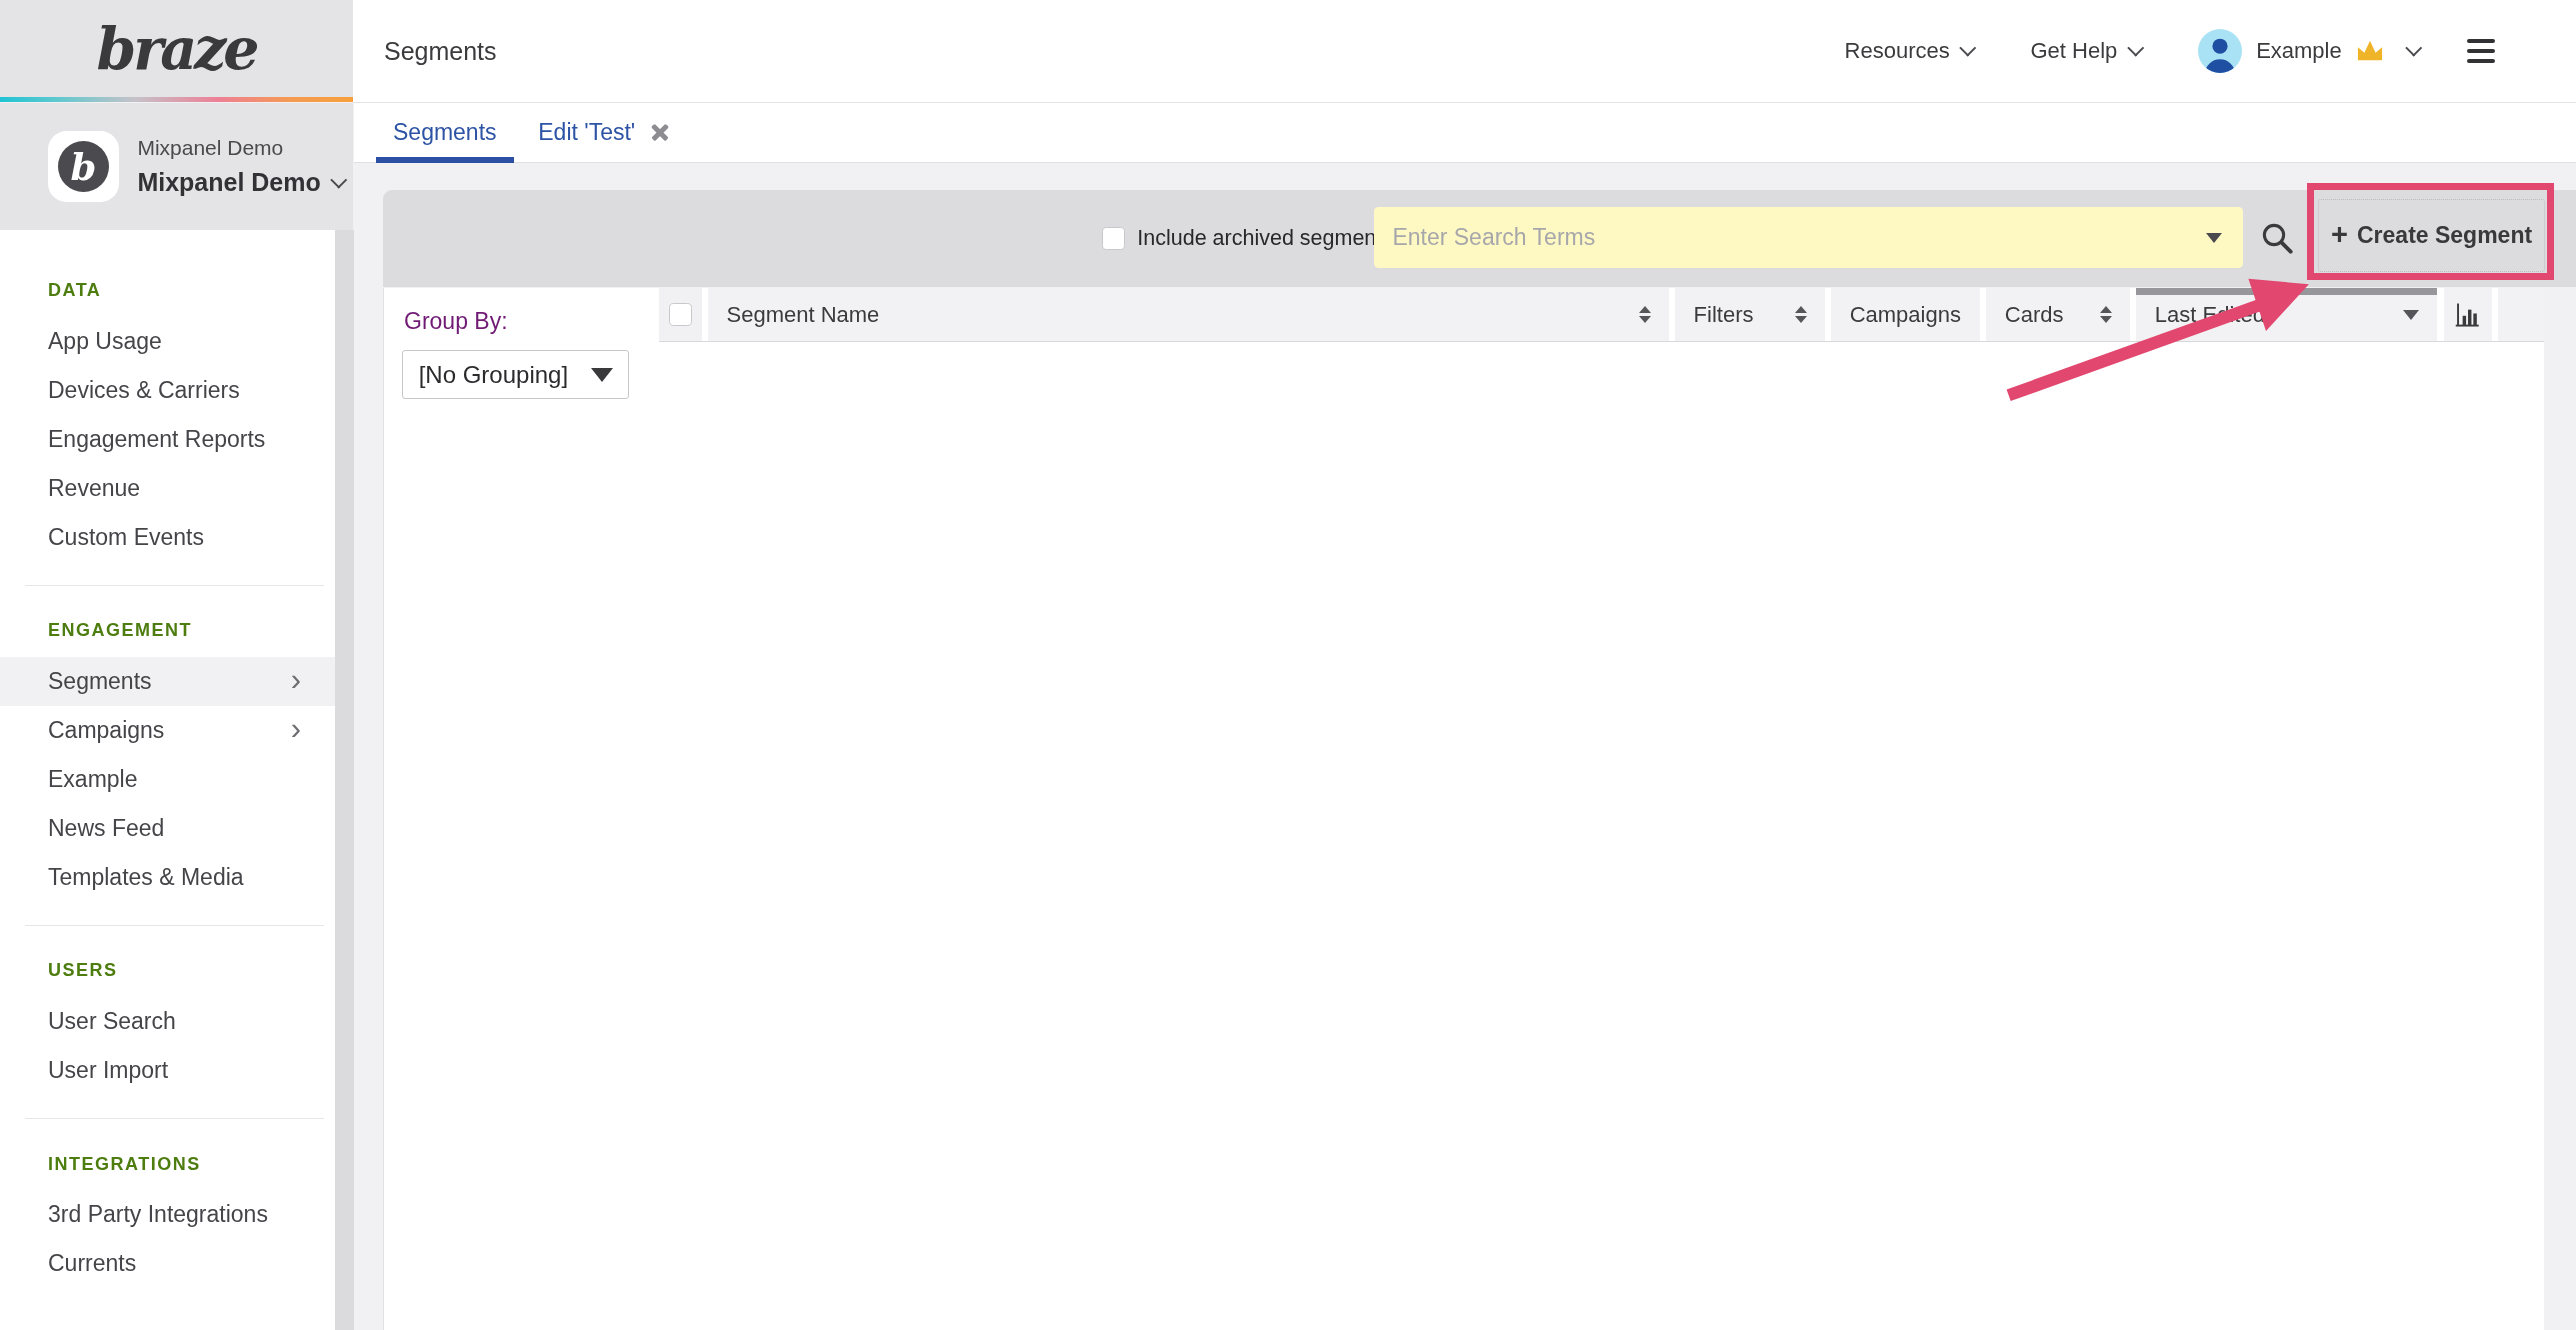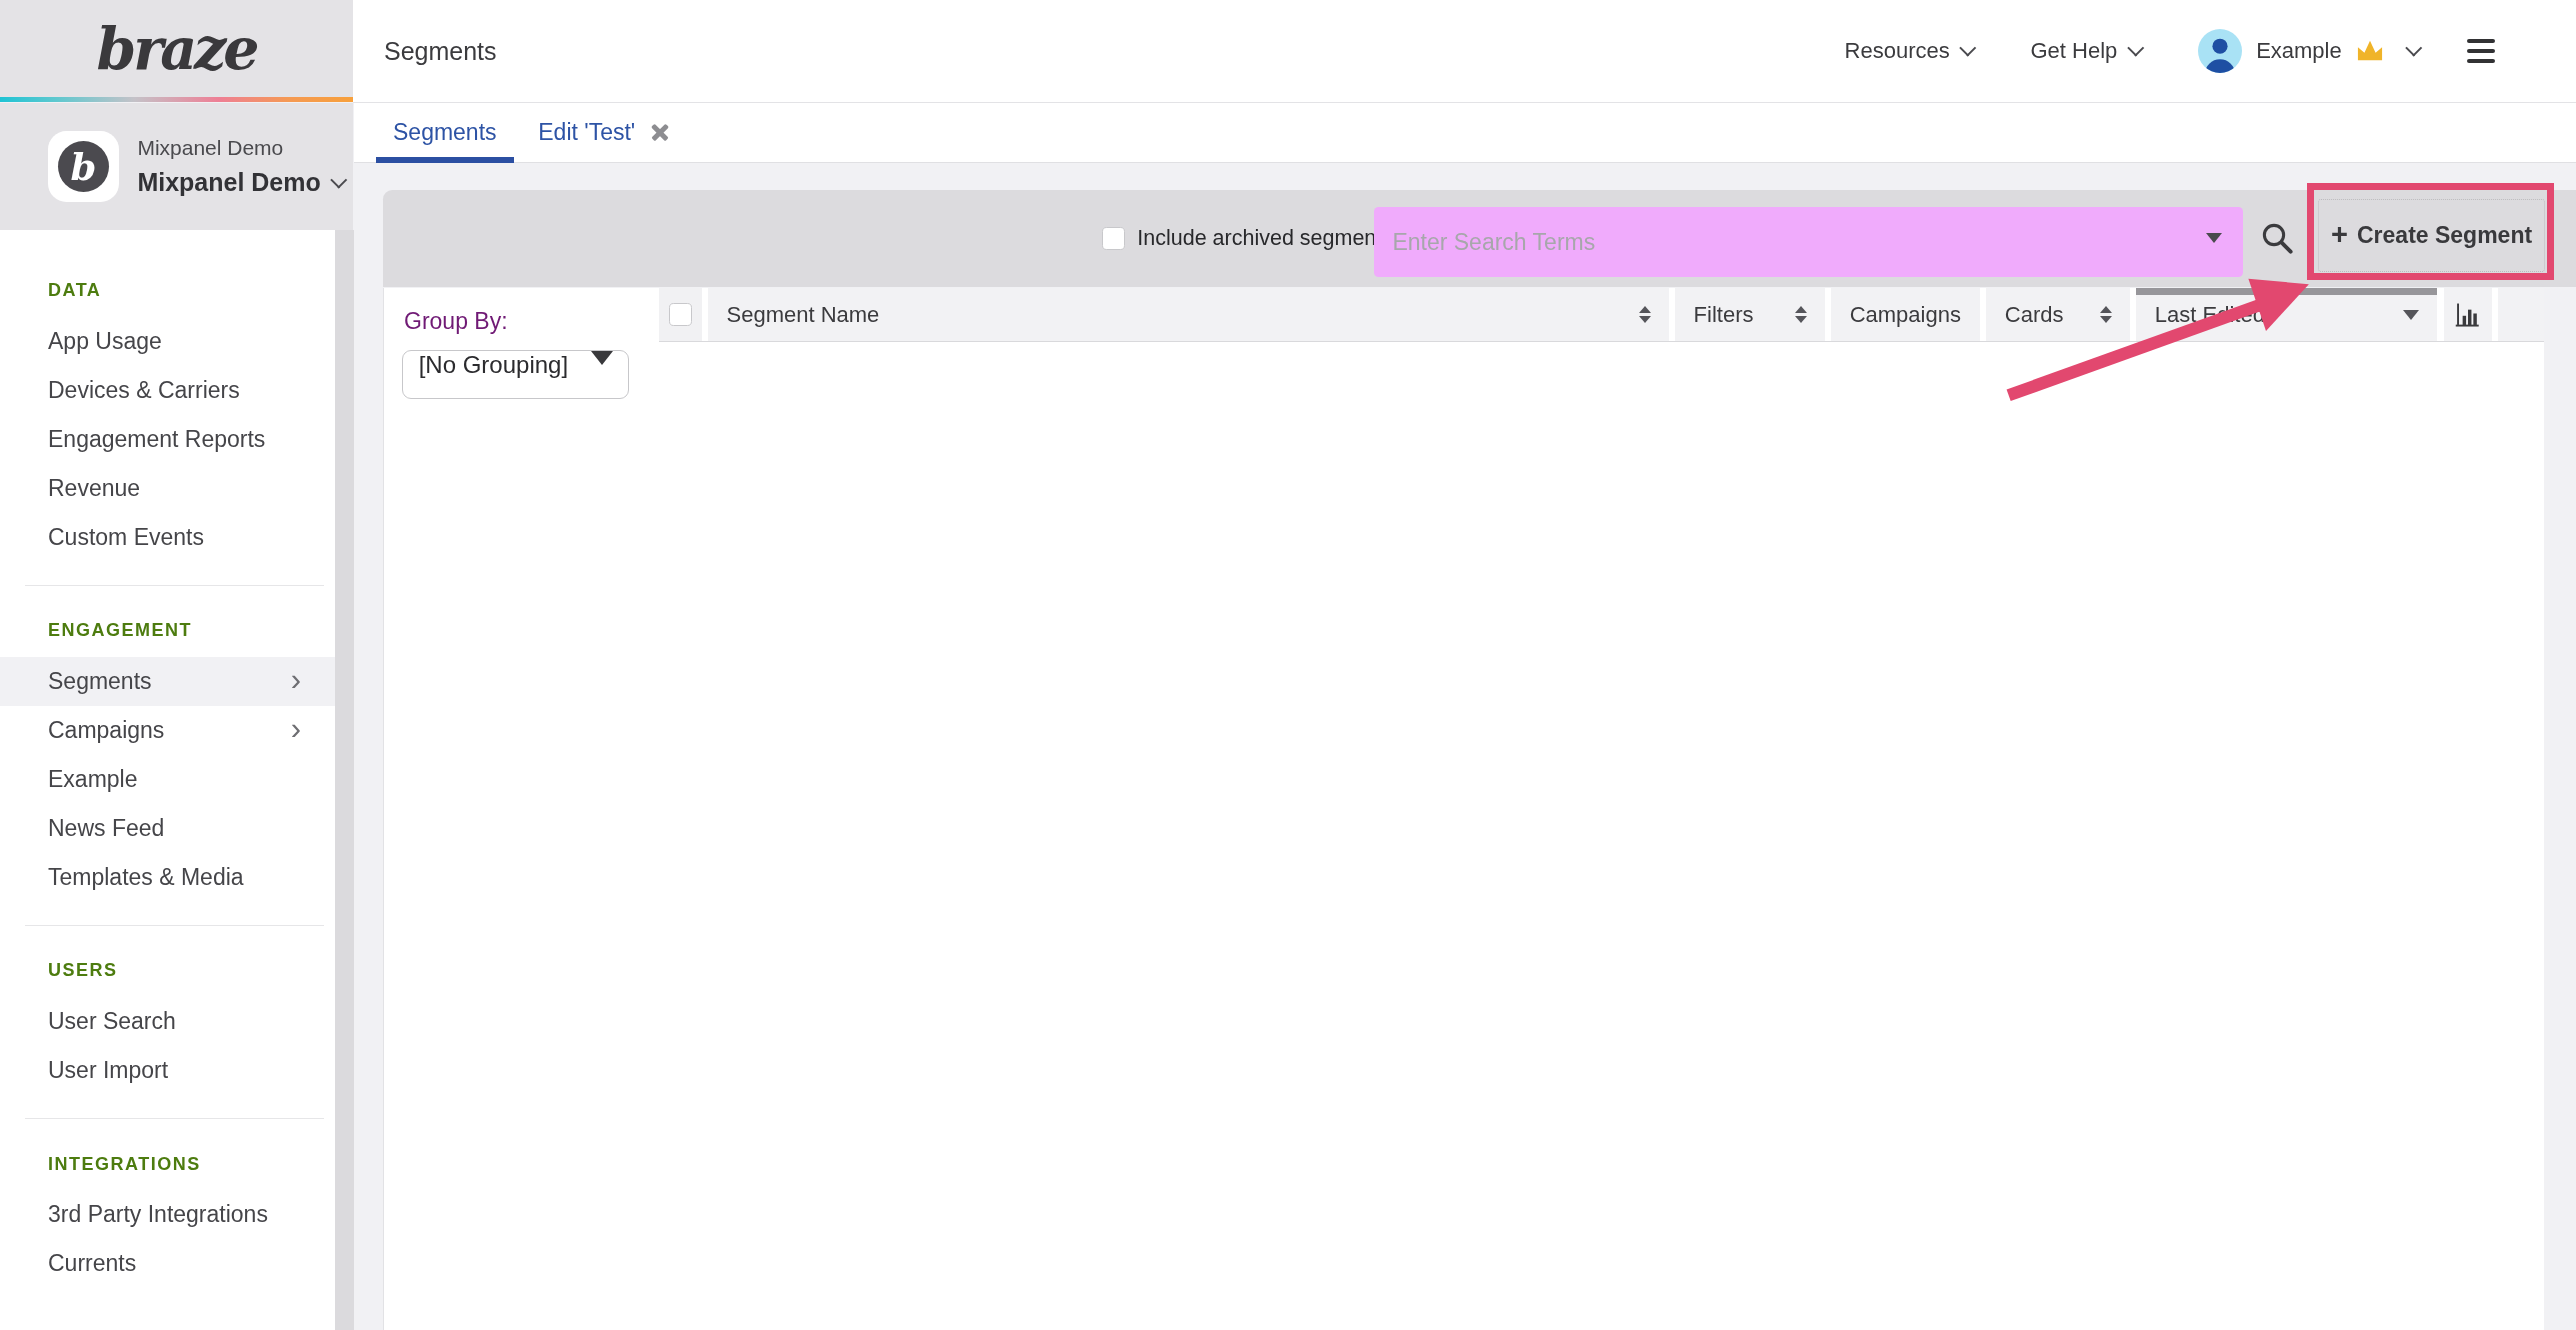--- a/index.html
+++ b/index.html
@@ -73,40 +73,40 @@
   .tab-close i:first-child { transform:rotate(45deg); }
   .tab-close i:last-child  { transform:rotate(-45deg); }
 
   
   .toolbar { position:absolute; left:29px; top:87px; right:0; height:97px;
     background:#dcdbde; border-top-left-radius:9.2px; }
   .archived { position:absolute; left:719px; top:0; height:100%; display:flex; align-items:center; }
   .checkbox { width:23px; height:23px; background:#fff; border:1.5px solid #c8c8cb;
     border-radius:4.6px; margin-right:12.3px; cursor:pointer; flex:none; }
   .archived-label { font-size:21.5px; color:#28282b; }
-  .searchbox { position:absolute; left:991px; top:17px; width:869px; height:70px;
-    background:#f0abfc; border-radius:4.6px; }
+  .searchbox { position:absolute; left:991px; top:17px; width:869px; height:61px;
+    background:#fef9c3; border-radius:4.6px; }
   .searchbox input { width:100%; height:100%; border:0; outline:0; background:transparent;
     font-size:23px; color:#3b3b3e; padding:0 58px 0 18.4px; font-family:inherit; }
   .searchbox input::placeholder { color:#a7a7ab; }
   .search-caret { position:absolute; right:21.5px; top:26px; width:0; height:0; cursor:pointer;
     border-left:8.4px solid transparent; border-right:8.4px solid transparent; border-top:10.7px solid #4a4a4e; }
   .search-icon { position:absolute; left:1877px; top:31px; width:35px; height:35px; cursor:pointer; }
   .create-btn { position:absolute; left:1935px; top:9.2px; width:227px; height:73px;
     background:#dcdbde; border:1.5px dotted #bbbabe; border-radius:3.1px;
     display:flex; align-items:center; justify-content:center;
     font-size:23px; font-weight:bold; color:#39393c; font-family:inherit; cursor:pointer; }
   .plus { font-size:29px; font-weight:bold; margin-right:9.2px; margin-top:-3.1px; }
 
   
   .groupby { position:absolute; left:29px; top:185px; width:264px; bottom:0;
     background:#fff; border-left:0.8px solid #e2e2e5; }
   .groupby-label { font-size:23px; color:#701a75; margin:20px 0 0 20px; }
   .groupby-select { margin:15.3px 0 0 18.4px; width:227px; height:49px; border:1.5px solid #c7c7ca;
-    border-radius:9px; background:#fff; display:flex; align-items:flex-start;
+    border-radius:3px; background:#fff; display:flex; align-items:center;
     font-size:24px; color:#2b2b2e; padding:0 15.3px; cursor:pointer; }
   .sel-caret { margin-left:auto; width:0; height:0;
     border-left:11.5px solid transparent; border-right:11.5px solid transparent; border-top:14.6px solid #39393c; }
 
   
   .table { position:absolute; left:293px; top:185px; right:32px; bottom:0; background:#fff; }
   .thead { position:absolute; left:0; top:0; right:0; height:54px; display:flex; gap:6.1px;
     border-bottom:1.5px solid #d9d9dc; background:#fff;margin-left:12px; }
   .th { background:#f2f2f4; display:flex; align-items:center; font-size:22px; color:#3b3b3e;
     padding:0 18.4px; position:relative; }

